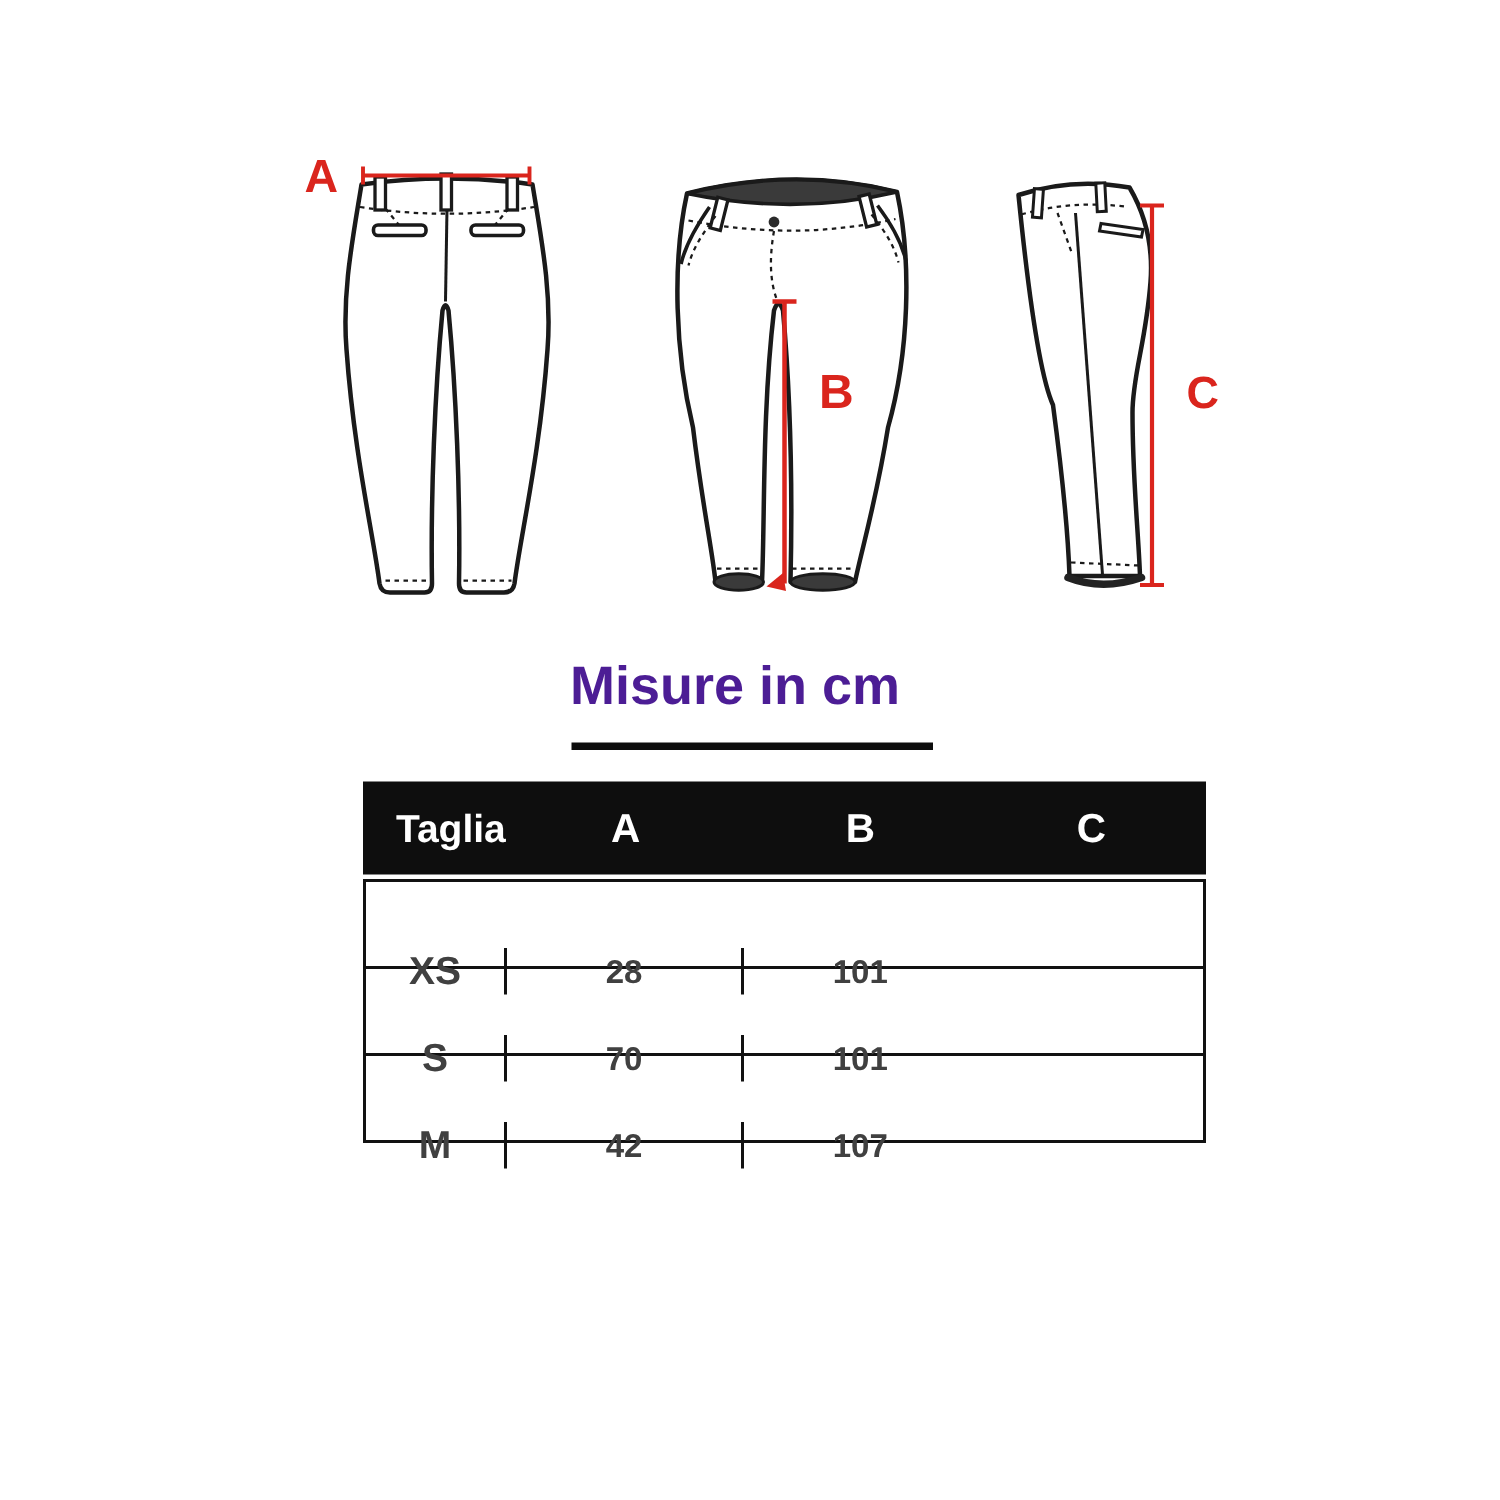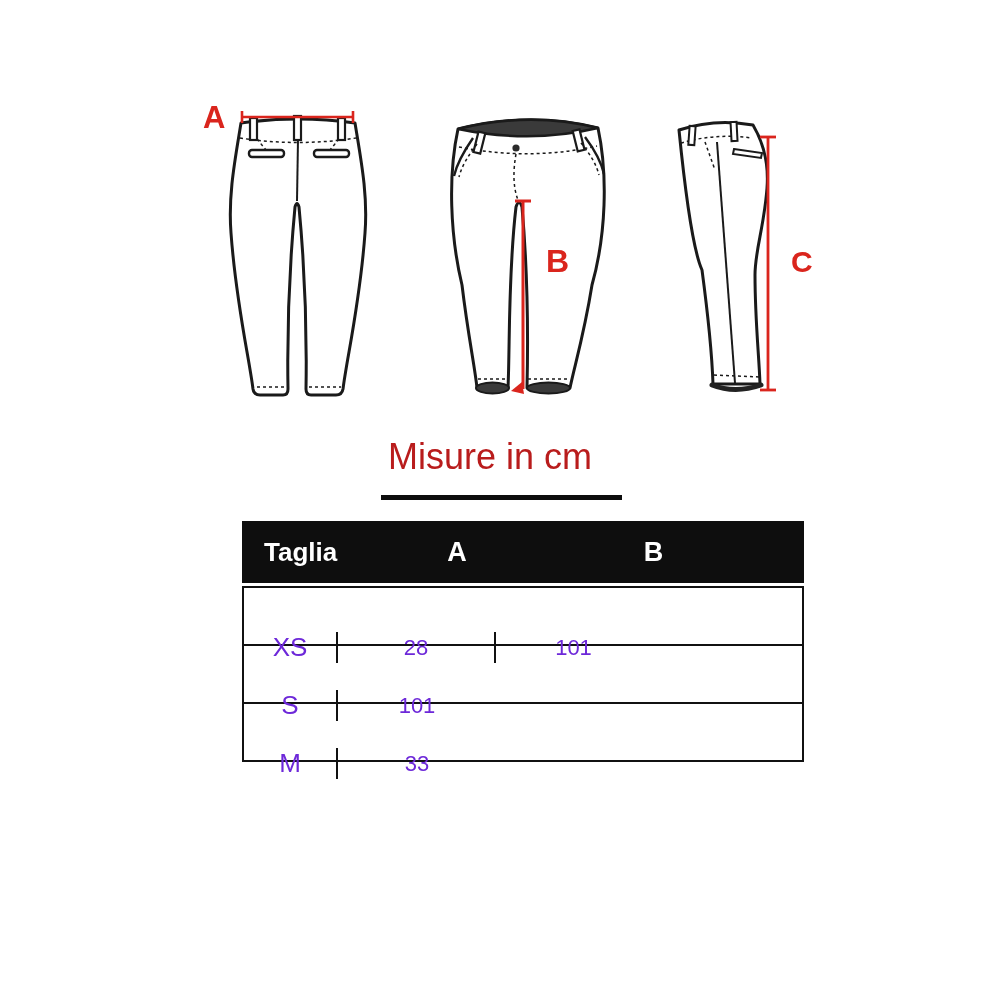--- a/index.html
+++ b/index.html
@@ -11,39 +11,39 @@
   .fig{position:absolute;}
   .fig-back{left:195px;top:95px;}
   .fig-front{left:440px;top:95px;}
   .fig-side{left:655px;top:100px;}
   .ac{stroke:#da251d;}
   .acf{fill:#da251d;}
   .dash{stroke:#1a1a1a;stroke-width:1.5;stroke-dasharray:3 3;fill:none;}
 
   .title{
     position:absolute;left:190px;top:436px;width:600px;text-align:center;
-    font-size:36px;font-weight:400;letter-spacing:0;color:#b91c1c;
+    font-size:36px;font-weight:700;letter-spacing:0;color:#4c1d95;
   }
   .title-underline{
     position:absolute;left:381px;top:495px;width:241px;height:5px;background:#0d0d0d;
   }
 
   .table-wrap{position:absolute;left:242px;top:521px;width:562px;}
   .thead{
     display:grid;grid-template-columns:96px 158px 155px 153px;
-    height:62px;background:#0e0e0e;color:#ffffff;align-items:center;gap:40px;
+    height:62px;background:#0e0e0e;color:#ffffff;align-items:center;
   }
   .th{text-align:center;font-size:27px;font-weight:bold;}
   .th-taglia{text-align:left;padding-left:22px;font-size:26px;}
   .tbody{border:2px solid #111;margin-top:3px;background:#fff;}
   .trow{display:grid;grid-template-columns:94px 158px 155px 151px;height:56px;}
   .trow:not(:last-child){border-bottom:2px solid #111;}
   .td{
     display:flex;align-items:center;justify-content:center;
-    font-weight:normal;font-size:22px;color:#6d28d9;margin-top:44px;
+    font-weight:bold;font-size:22px;color:#404040;margin-top:44px;
   }
   .td:not(:last-child){border-right:2px solid #111;}
   .td-size{font-size:26px;}
 </style>
 </head>
 <body>
 
 <div class="canvas">
 
   <svg class="fig fig-back" width="190" height="320" viewBox="0 0 190 320">
@@ -119,22 +119,24 @@
       <div class="th">C</div>
     </div>
     <div class="tbody">
       <div class="trow">
         <div class="td td-size">XS</div>
         <div class="td">28</div>
         <div class="td">101</div>
       </div>
       <div class="trow">
         <div class="td td-size">S</div>
+        <div class="td">70</div>
         <div class="td">101</div>
       </div>
       <div class="trow">
         <div class="td td-size">M</div>
-        <div class="td">33</div>
+        <div class="td">42</div>
+        <div class="td">107</div>
       </div>
     </div>
   </div>
 
 </div>
 
 </body></html>

